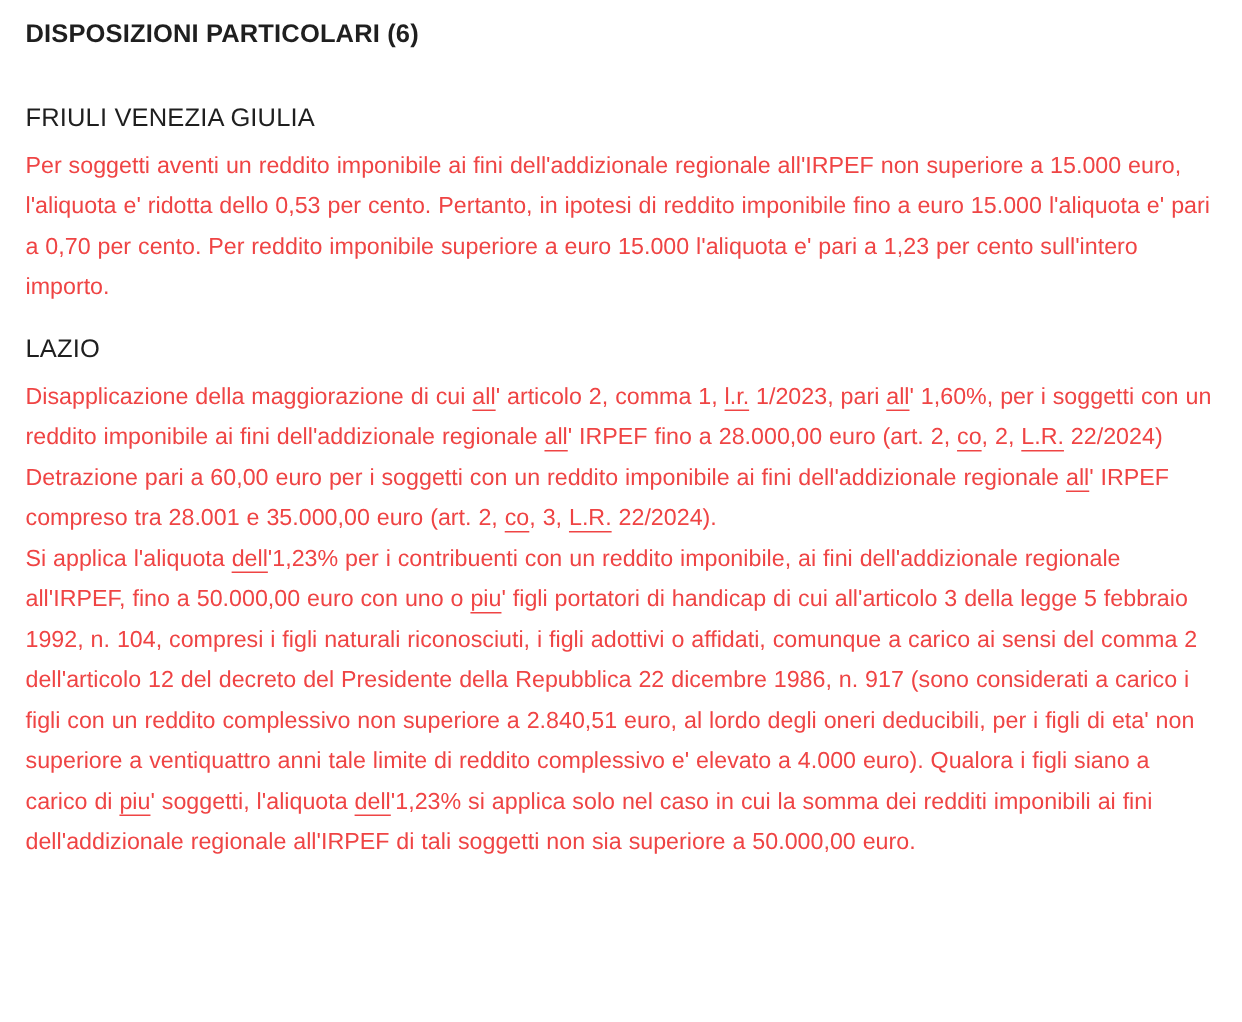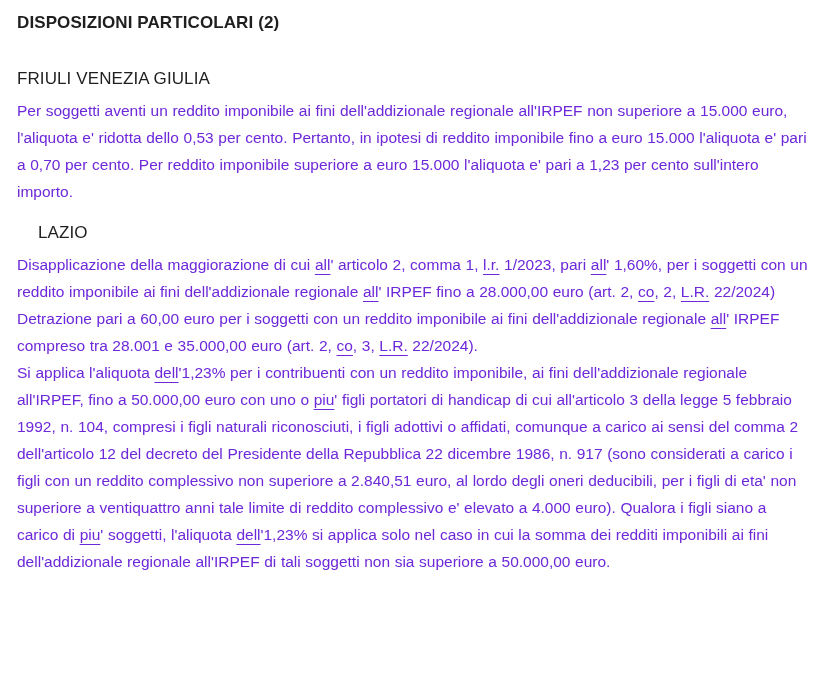--- a/index.html
+++ b/index.html
@@ -27,44 +27,44 @@
   .section-heading {
     font-size: 17px;
     line-height: 22px;
     font-weight: 400;
     color: #1f1f1f;
     letter-spacing: 0.1px;
     margin-top: 34px;
     margin-bottom: 7px;
   }
   .section:first-of-type .section-heading { margin-top: 34px; }
-  .section + .section .section-heading { margin-top: 17px; margin-left: 21px; }
+  .section + .section .section-heading { margin-top: 17px; }
   .section-paragraph {
     font-size: 15.5px;
     line-height: 27px;
-    color: #6d28d9;
+    color: #ef4444;
     max-width: 795px;
     word-spacing: 0.3px;
   }
   .misspelled {
     text-decoration-line: underline;
     text-decoration-style: wavy;
     text-decoration-color: #d13438;
     text-decoration-thickness: 1px;
     text-underline-offset: 4px;
     text-decoration-skip-ink: none;
     text-decoration: underline;
   }
 </style>
 </head>
 <body>
 
 <div class="doc">
 
-  <h1 class="doc-title">DISPOSIZIONI PARTICOLARI (2)</h1>
+  <h1 class="doc-title">DISPOSIZIONI PARTICOLARI (6)</h1>
 
   <div class="section">
     <h2 class="section-heading">FRIULI VENEZIA GIULIA</h2>
     <p class="section-paragraph"><span>Per soggetti aventi un reddito imponibile ai fini dell'addizionale regionale all'IRPEF non superiore a 15.000 euro, l'aliquota e' ridotta dello 0,53 per cento. Pertanto, in ipotesi di reddito imponibile fino a euro 15.000 l'aliquota e' pari a 0,70 per cento. Per reddito imponibile superiore a euro 15.000 l'aliquota e' pari a 1,23 per cento sull'intero importo.</span></p>
   </div>
 
   <div class="section">
     <h2 class="section-heading">LAZIO</h2>
     <p class="section-paragraph"><span>Disapplicazione della maggiorazione di cui </span><span class="misspelled">all</span><span>' articolo 2, comma 1, </span><span class="misspelled">l.r.</span><span> 1/2023, pari </span><span class="misspelled">all</span><span>' 1,60%, per i soggetti con un reddito imponibile ai fini dell'addizionale regionale </span><span class="misspelled">all</span><span>' IRPEF fino a 28.000,00 euro (art. 2, </span><span class="misspelled">co</span><span>, 2, </span><span class="misspelled">L.R.</span><span> 22/2024) Detrazione pari a 60,00 euro per i soggetti con un reddito imponibile ai fini dell'addizionale regionale </span><span class="misspelled">all</span><span>' IRPEF compreso tra 28.001 e 35.000,00 euro (art. 2, </span><span class="misspelled">co</span><span>, 3, </span><span class="misspelled">L.R.</span><span> 22/2024).</span></p>
   </div>

